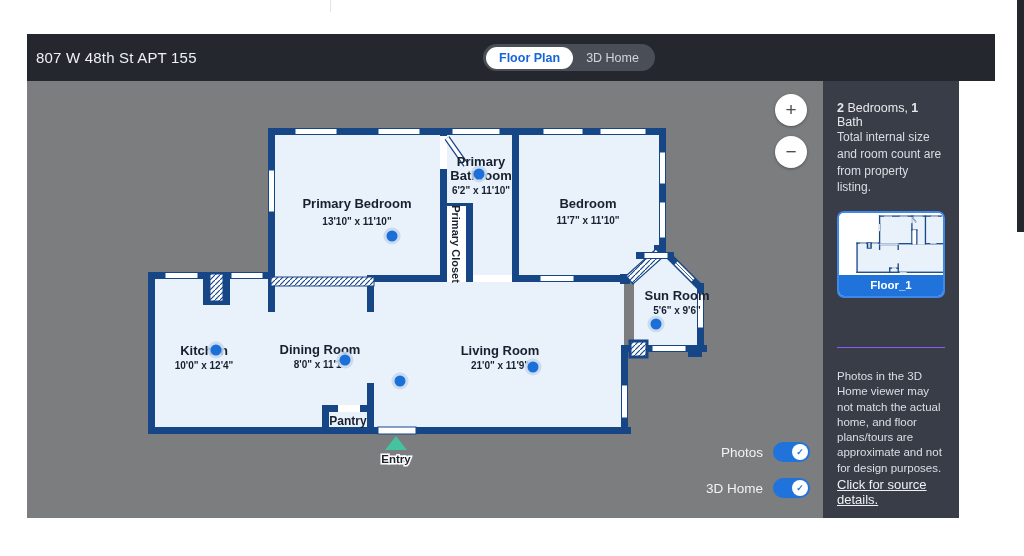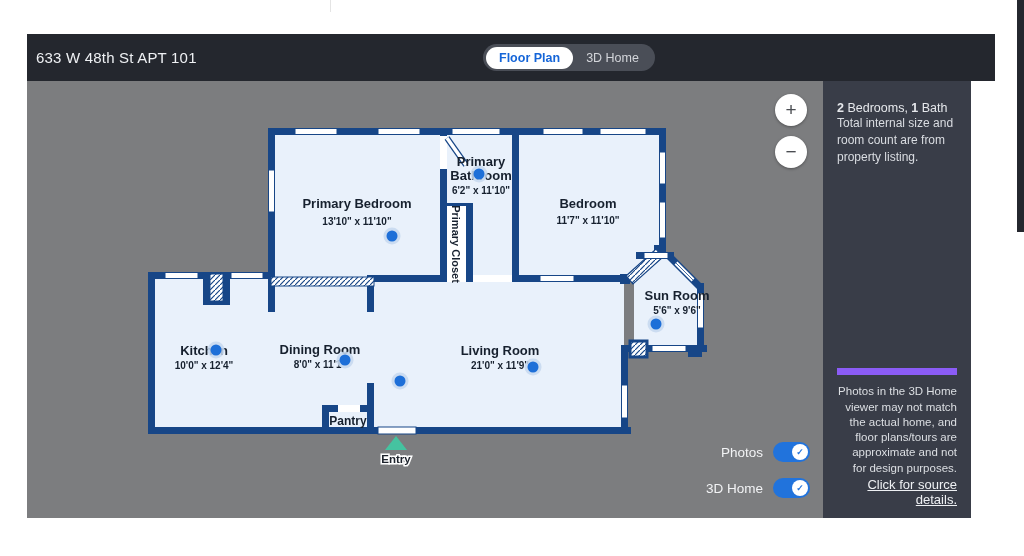--- a/index.html
+++ b/index.html
@@ -26,28 +26,28 @@
   .zoom-out { top:55px; }
 
   .toggle-row { position:absolute; right:13px; height:20px; display:flex; align-items:center; gap:10px; }
   .toggle-row.photos { top:361px; }
   .toggle-row.home3d { top:397px; }
   .toggle-label { color:#f2f3f5; font-size:13.5px;text-align:right; }
   .switch { position:relative; width:37px; height:20px; border-radius:10px; background:#2173dc; cursor:pointer; }
   .knob { position:absolute; right:2px; top:2px; width:16px; height:16px; border-radius:50%; background:#ffffff; color:#2173dc; font-size:9px; font-weight:bold; text-align:center; line-height:16px; }
 
   
-  .sidebar { width:148px; height:437px; background:#393d48; color:#e8eaee; display:flex; flex-direction:column; padding:20px 14px 10px 14px; }
+  .sidebar { width:136px; height:437px; background:#393d48; color:#e8eaee; display:flex; flex-direction:column; padding:20px 14px 10px 14px; }
   .summary { font-size:12.5px; color:#e6e8ec; }
   .summary b { font-weight:bold; }
   .note { font-size:12px; line-height:1.4; color:#dadde2; }
   .thumb-card { margin-top:15px; background:#ffffff; border:2px solid #3f87e8; border-radius:7px; overflow:hidden; cursor:pointer; }
   .thumb-plan { display:block; width:140px; height:62px; background:#ffffff; }
   .thumb-bar { background:#2173dc; color:#ffffff; font-size:11.5px; font-weight:bold; text-align:center; padding:4px 0 5px 0; }
-  .sb-bottom { margin-top:auto; border-top:7px solid #8b5cf6; padding-top:9px;text-align:right; }
+  .sb-bottom { margin-top:auto; border-top:1px solid #8b5cf6; padding-top:21px; }
   .disclaimer { font-size:11.5px; line-height:1.33; color:#dcdfe3; }
   .src-link { display:inline-block; font-size:13px; color:#eef0f3; text-decoration:underline; margin-top:1px; cursor:pointer; }
 
   .right-sliver { position:absolute; right:0; top:0; width:7px; height:232px; background:#24272e; }
   .top-artifact { position:absolute; left:330px; top:0; width:1px; height:12px; background:#e4e4e4; }
 
   
   .room-name { font-family:"Liberation Sans", sans-serif; font-size:13px; font-weight:bold; fill:#16202e; text-anchor:middle; }
   .room-dims { font-family:"Liberation Sans", sans-serif; font-size:10px; font-weight:bold; fill:#16202e; text-anchor:middle; }
   .room-name-sm { font-family:"Liberation Sans", sans-serif; font-size:12px; font-weight:bold; fill:#16202e; text-anchor:middle; }
@@ -59,21 +59,21 @@
 </style>
 </head>
 <body>
 
 <div class="stage">
   <div class="top-artifact"></div>
 
   <div class="app-window">
 
     <div class="hdr">
-      <span class="addr">633 W 48th St APT 101</span>
+      <span class="addr">807 W 48th St APT 155</span>
       <div class="seg">
         <button class="seg-btn active">Floor Plan</button>
         <button class="seg-btn">3D Home</button>
       </div>
     </div>
 
     <div class="content">
 
       <div class="canvas">
         <svg class="plan-svg" width="796" height="437" viewBox="0 0 796 437">
@@ -231,20 +231,26 @@
           </div>
         </div>
       </div>
 
       <aside class="sidebar">
         <div class="summary">
           <b>2</b><span> Bedrooms, </span><b>1</b><span> Bath</span>
         </div>
         <p class="note">Total internal size and room count are from property listing.</p>
 
+        <div class="thumb-card">
+          <svg class="thumb-plan" viewBox="110 34 582 330" preserveAspectRatio="xMidYMid meet">
+            <use href="#plan-walls"></use>
+          </svg>
+          <div class="thumb-bar">Floor_1</div>
+        </div>
 
         <div class="sb-bottom">
           <p class="disclaimer">Photos in the 3D Home viewer may not match the actual home, and floor plans/tours are approximate and not for design purposes.</p>
           <a class="src-link">Click for source details.</a>
         </div>
       </aside>
 
     </div>
   </div>
 

